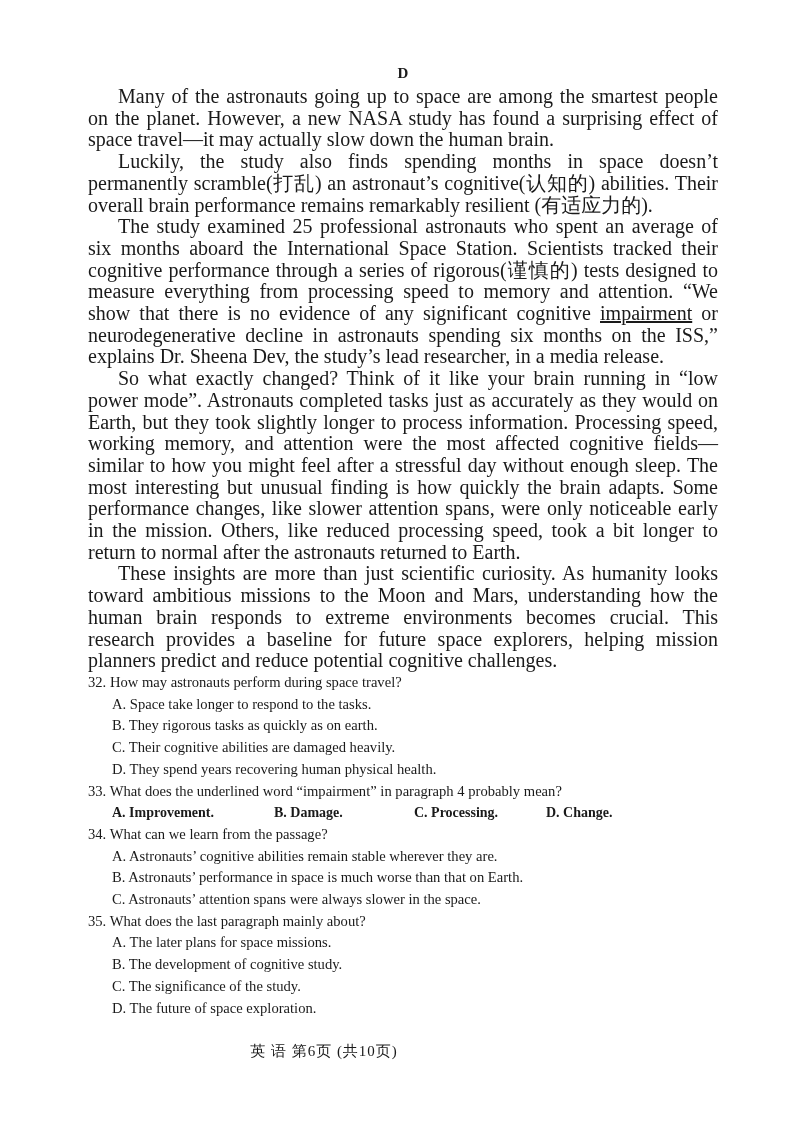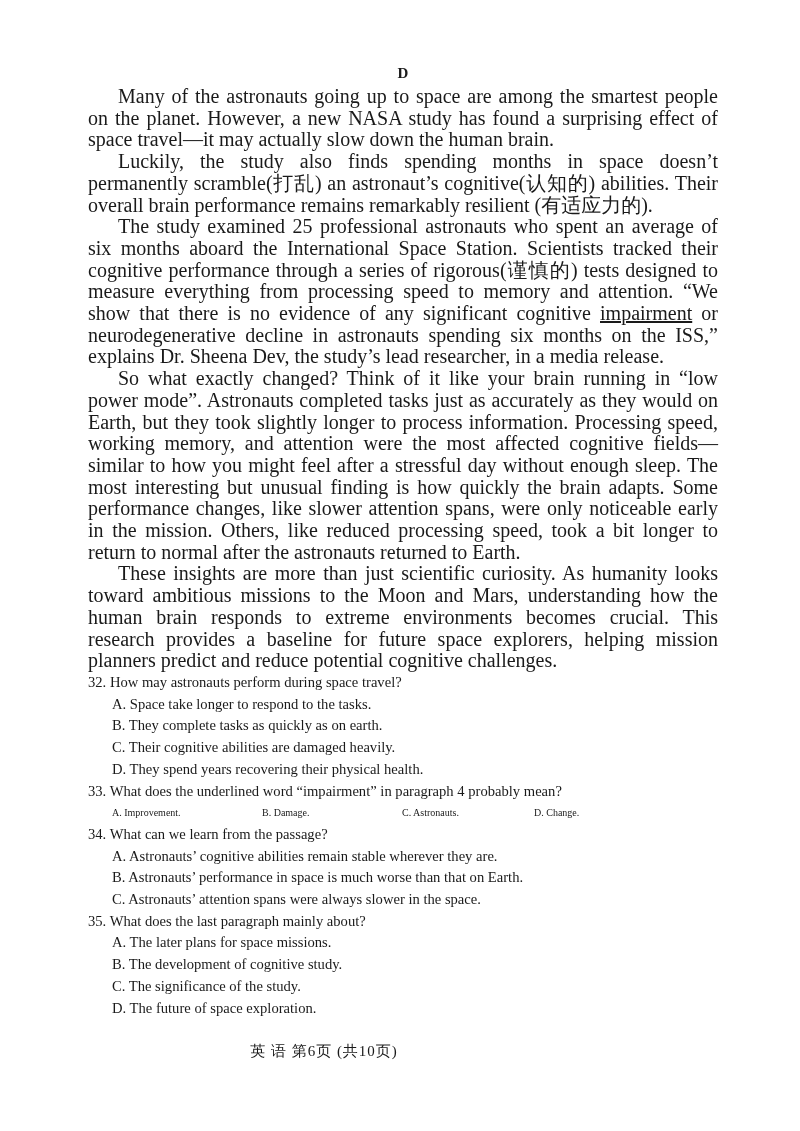--- a/index.html
+++ b/index.html
@@ -5,54 +5,54 @@
   html, body { margin: 0; padding: 0; background: #ffffff; }
   body { width: 800px; height: 1131px; position: relative; overflow: hidden;
          font-family: "Liberation Serif", "DejaVu Serif", serif; color: #1a1a1a; }
   .page { position: absolute; left: 88px; top: 62px; width: 630px; }
   .section-letter { text-align: center; font-weight: bold; font-size: 15px; line-height: 22px; margin-bottom: 2px; }
   .para { font-size: 20px; line-height: 21.7px; text-align: justify; text-indent: 30px; margin: 0; }
   .para u { text-decoration: underline; }
   .q { font-size: 14.6px; line-height: 21.7px; margin: 0; }
   .q-stem { margin-left: 0; }
   .opt { margin-left: 24px; font-size: 14.6px; line-height: 21.7px; }
-  .opt-row { display: flex; margin-left: 24px; font-size: 10px; line-height: 21.7px; }
+  .opt-row { display: flex; margin-left: 24px; font-size: 14px; line-height: 21.7px; font-weight: bold; }
   .opt-row span { display: inline-block; }
   .opt-row span:nth-child(1) { width: 150px; }
-  .opt-row span:nth-child(2) { width: 140px; }
+  .opt-row span:nth-child(2) { width: 140px; margin-left: 12px; }
   .opt-row span:nth-child(3) { width: 132px; }
   .footer { position: absolute; top: 1042px; left: 0; width: 648px; text-align: center;
             font-size: 15px; letter-spacing: 1px; }
 </style>
 </head>
 <body>
 
 <div class="page">
   <div class="section-letter">D</div>
 
   <p class="para">Many of the astronauts going up to space are among the smartest people on the planet. However, a new NASA study has found a surprising effect of space travel—it may actually slow down the human brain.</p>
   <p class="para">Luckily, the study also finds spending months in space doesn’t permanently scramble(打乱) an astronaut’s cognitive(认知的) abilities. Their overall brain performance remains remarkably resilient (有适应力的).</p>
   <p class="para"><span>The study examined 25 professional astronauts who spent an average of six months aboard the International Space Station. Scientists tracked their cognitive performance through a series of rigorous(谨慎的) tests designed to measure everything from processing speed to memory and attention. “We show that there is no evidence of any significant cognitive </span><u>impairment</u><span> or neurodegenerative decline in astronauts spending six months on the ISS,” explains Dr. Sheena Dev, the study’s lead researcher, in a media release.</span></p>
   <p class="para">So what exactly changed? Think of it like your brain running in “low power mode”. Astronauts completed tasks just as accurately as they would on Earth, but they took slightly longer to process information. Processing speed, working memory, and attention were the most affected cognitive fields—similar to how you might feel after a stressful day without enough sleep. The most interesting but unusual finding is how quickly the brain adapts. Some performance changes, like slower attention spans, were only noticeable early in the mission. Others, like reduced processing speed, took a bit longer to return to normal after the astronauts returned to Earth.</p>
   <p class="para">These insights are more than just scientific curiosity. As humanity looks toward ambitious missions to the Moon and Mars, understanding how the human brain responds to extreme environments becomes crucial. This research provides a baseline for future space explorers, helping mission planners predict and reduce potential cognitive challenges.</p>
 
   <div>
     <p class="q q-stem">32. How may astronauts perform during space travel?</p>
     <div class="opt">A. Space take longer to respond to the tasks.</div>
-    <div class="opt">B. They complete tasks as quickly as on earth.</div>
+    <div class="opt">B. They rigorous tasks as quickly as on earth.</div>
     <div class="opt">C. Their cognitive abilities are damaged heavily.</div>
-    <div class="opt">D. They spend years recovering their physical health.</div>
+    <div class="opt">D. They spend years recovering human physical health.</div>
   </div>
 
   <div>
     <p class="q q-stem">33. What does the underlined word “impairment” in paragraph 4 probably mean?</p>
     <div class="opt-row">
       <span>A. Improvement.</span>
       <span>B. Damage.</span>
-      <span>C. Astronauts.</span>
+      <span>C. Processing.</span>
       <span>D. Change.</span>
     </div>
   </div>
 
   <div>
     <p class="q q-stem">34. What can we learn from the passage?</p>
     <div class="opt">A. Astronauts’ cognitive abilities remain stable wherever they are.</div>
     <div class="opt">B. Astronauts’ performance in space is much worse than that on Earth.</div>
     <div class="opt">C. Astronauts’ attention spans were always slower in the space.</div>
   </div>

